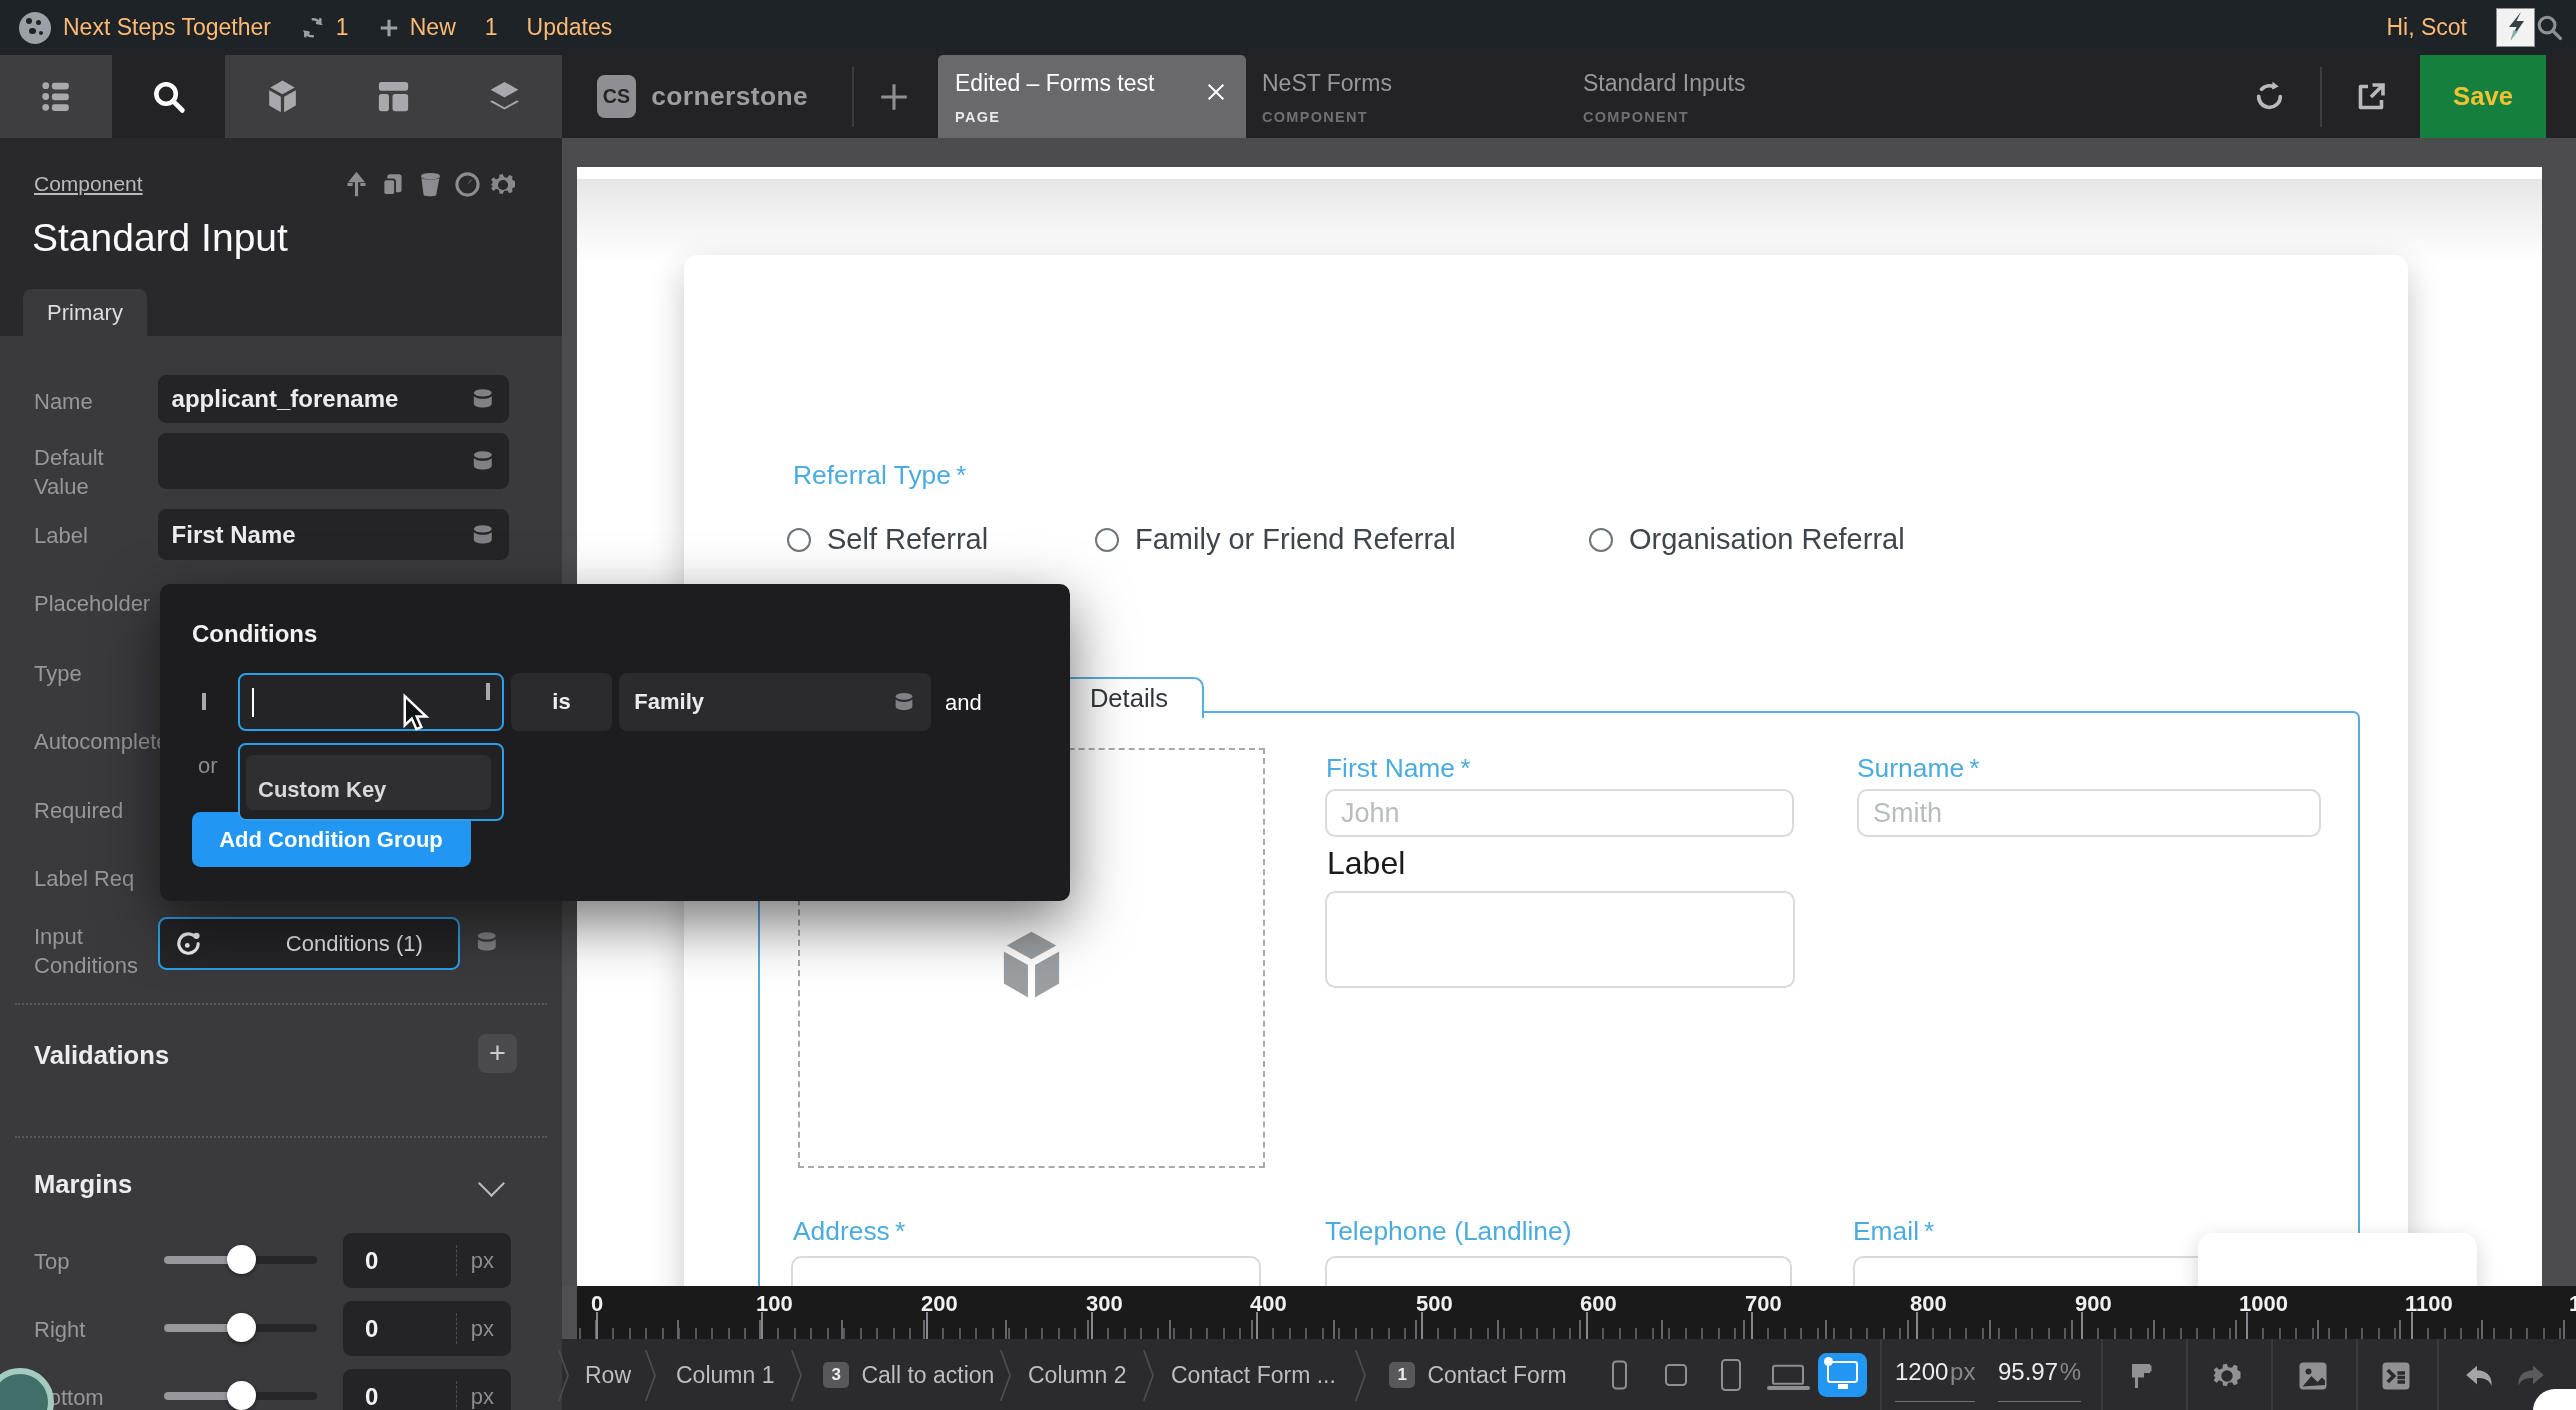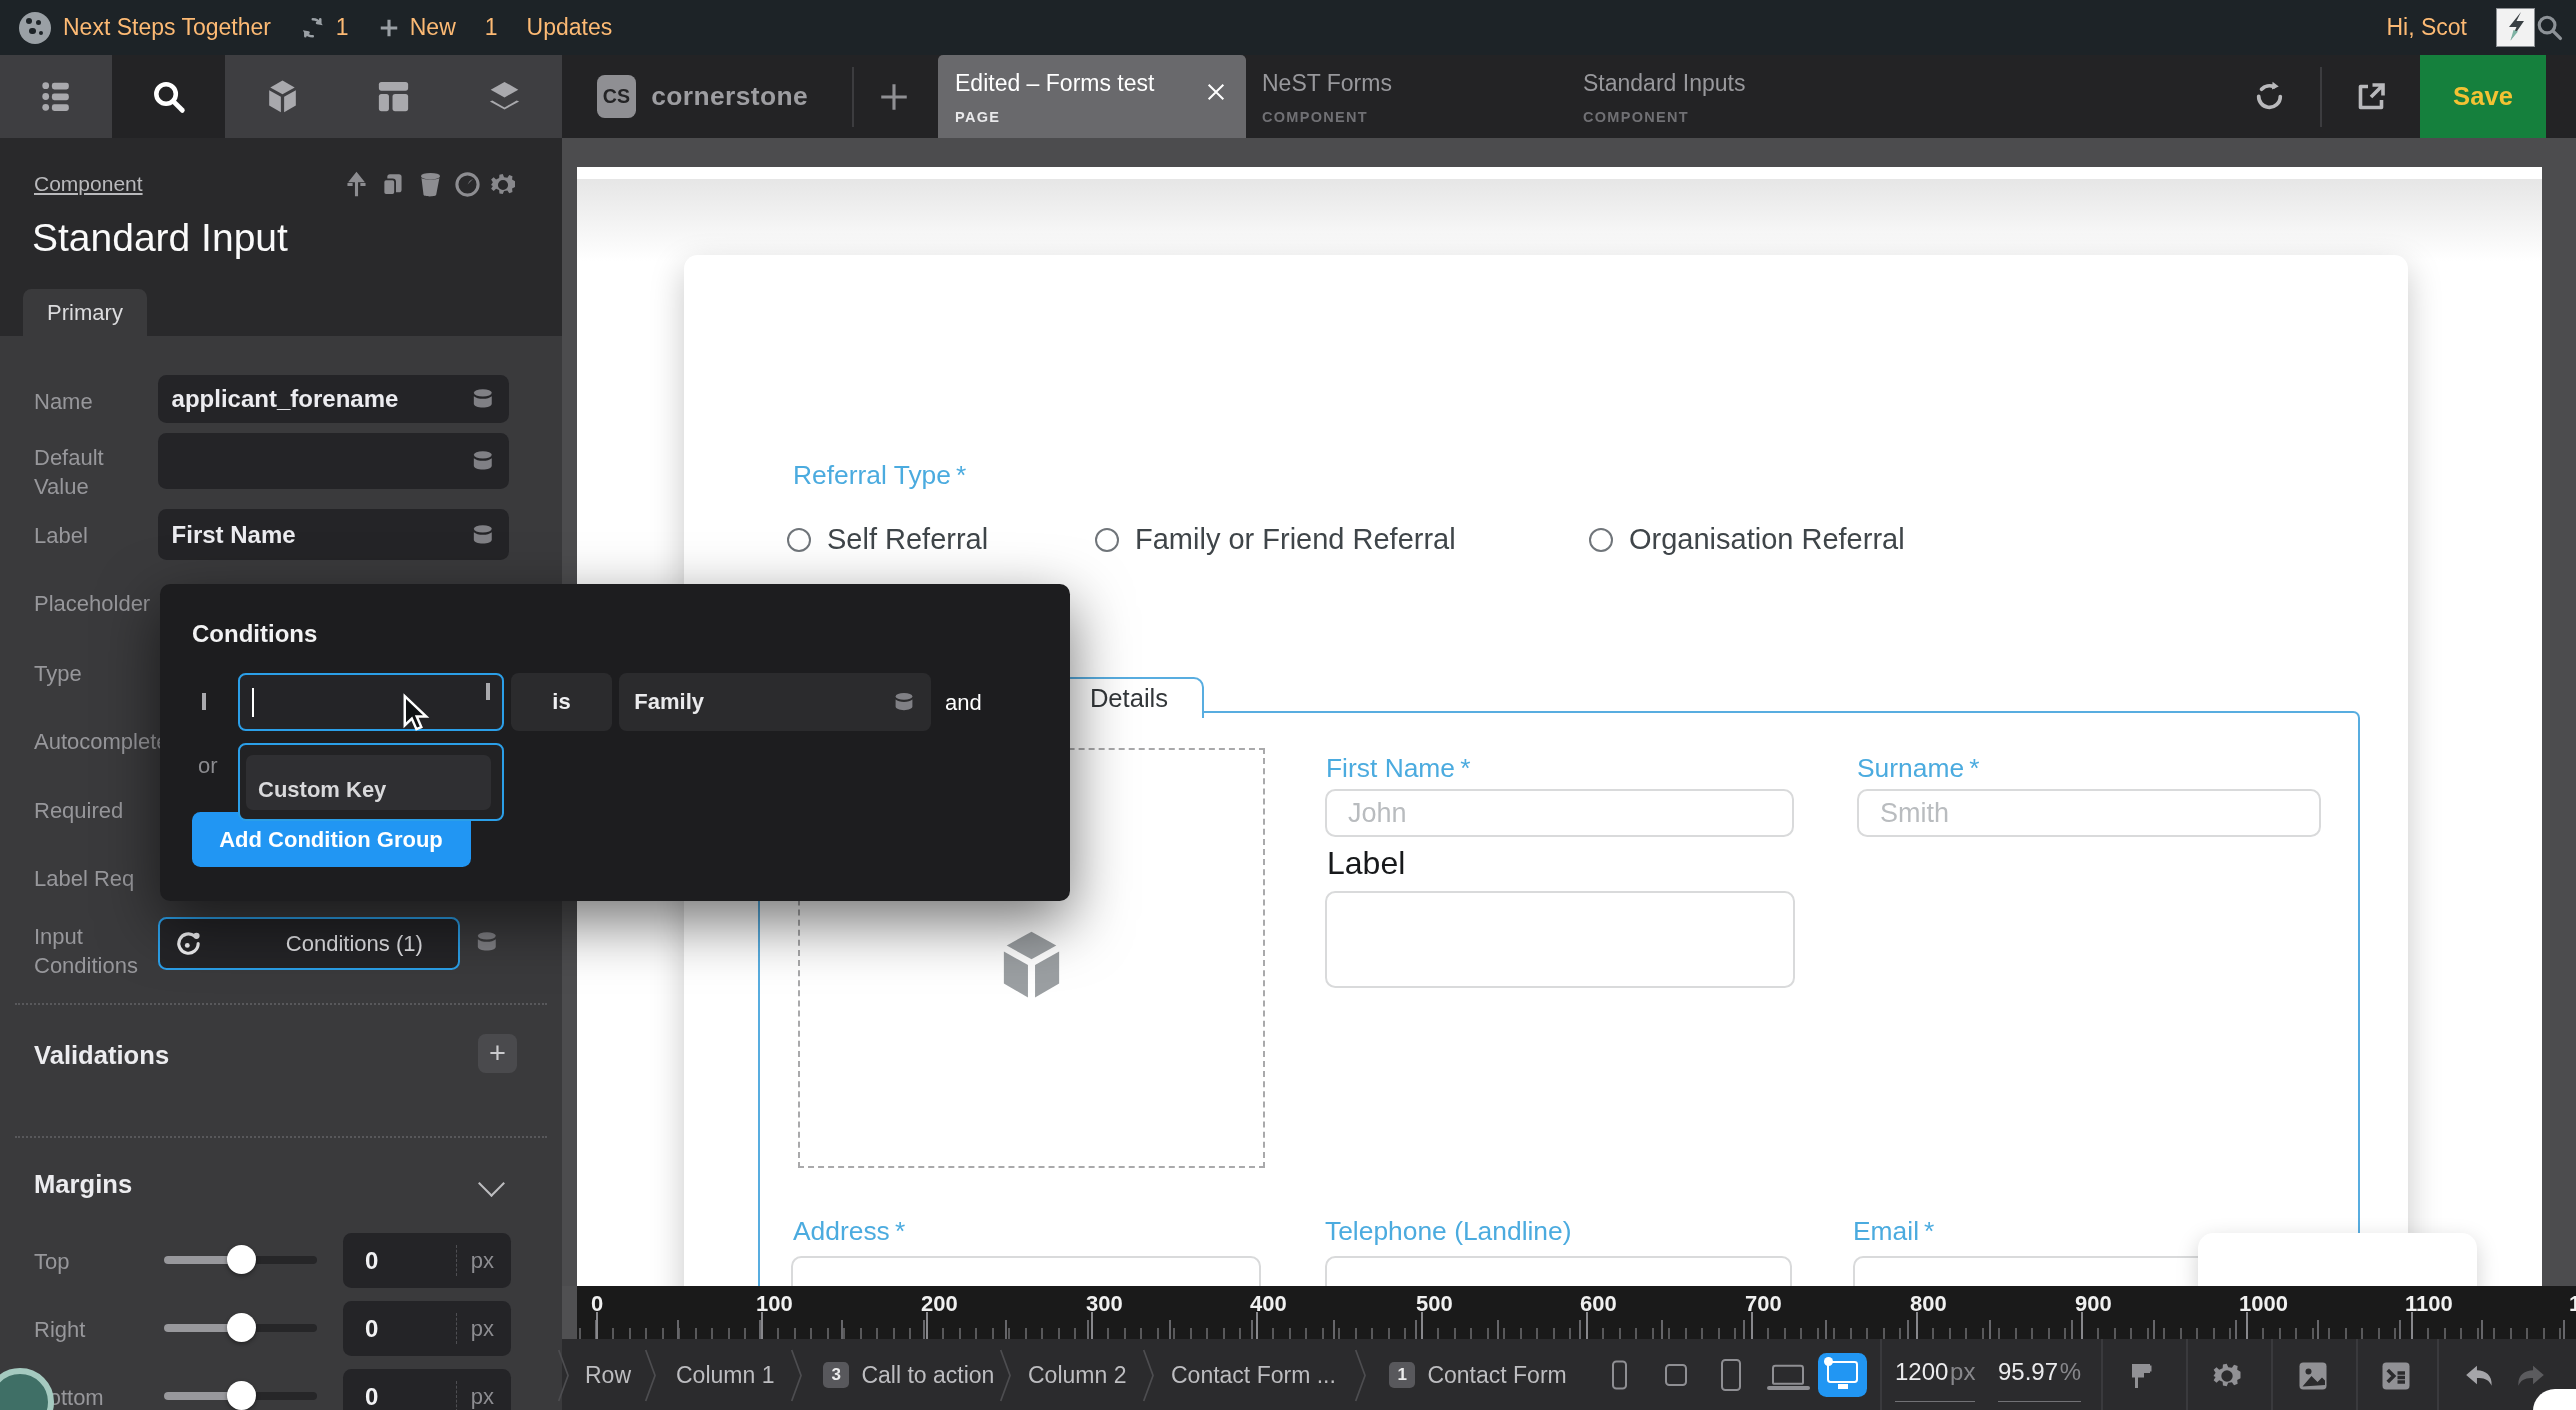--- a/index.html
+++ b/index.html
@@ -107,21 +107,21 @@
   .radio-row{position:absolute;top:385px;display:flex;align-items:center;gap:16px;}
   .radio-circle{width:24px;height:24px;border:2.1px solid #70757a;border-radius:50%;box-sizing:border-box;}
   .radio-lbl{font-size:29px;color:#3f4549;}
   #details-box{position:absolute;left:196px;top:573px;width:1598px;height:596px;
                border:2.1px solid #58ade0;border-bottom:none;border-radius:6.8px 6.8px 0 0;}
   #details-tab{position:absolute;left:492px;top:539px;width:146px;height:39px;background:#fff;
                border:2.1px solid #58ade0;border-bottom:none;border-radius:10.2px 10.2px 0 0;
                display:flex;align-items:center;justify-content:center;font-size:25.6px;color:#33373a;z-index:2;}
   #dropzone{position:absolute;left:236px;top:610px;width:463px;height:416px;border:2.6px dashed #a9a9ab;}
   .fi{position:absolute;height:48px;border:2.1px solid #d9dadb;border-radius:10.2px;box-sizing:border-box;
-      display:flex;align-items:center;padding:0 21px;font-size:27px;color:#b9bcbf;background:#fff;}
+      display:flex;align-items:center;padding:0 14px;font-size:27px;color:#b9bcbf;background:#fff;}
   .ftext{position:absolute;width:470px;height:97px;border:2.1px solid #d9dadb;border-radius:10.2px;box-sizing:border-box;background:#fff;}
   .black-lbl{position:absolute;font-size:32px;color:#17191b;}
   #float-panel{position:absolute;left:1636px;top:1095px;width:279px;height:68px;background:#fff;
                border-radius:15.3px;box-shadow:0 6.8px 22px rgba(0,0,0,.18);z-index:5;}
 
   
   #ruler{left:562px;top:1286px;width:2014px;height:53px;background:#1a1a1a;overflow:hidden;}
   #ruler-corner{position:absolute;left:0;top:0;width:15.3px;height:53px;background:#505052;}
   .rl{position:absolute;top:5.1px;font-size:22px;font-weight:600;color:#f0f0f0;}
   .ticks{position:absolute;bottom:0;height:11px;right:0;

